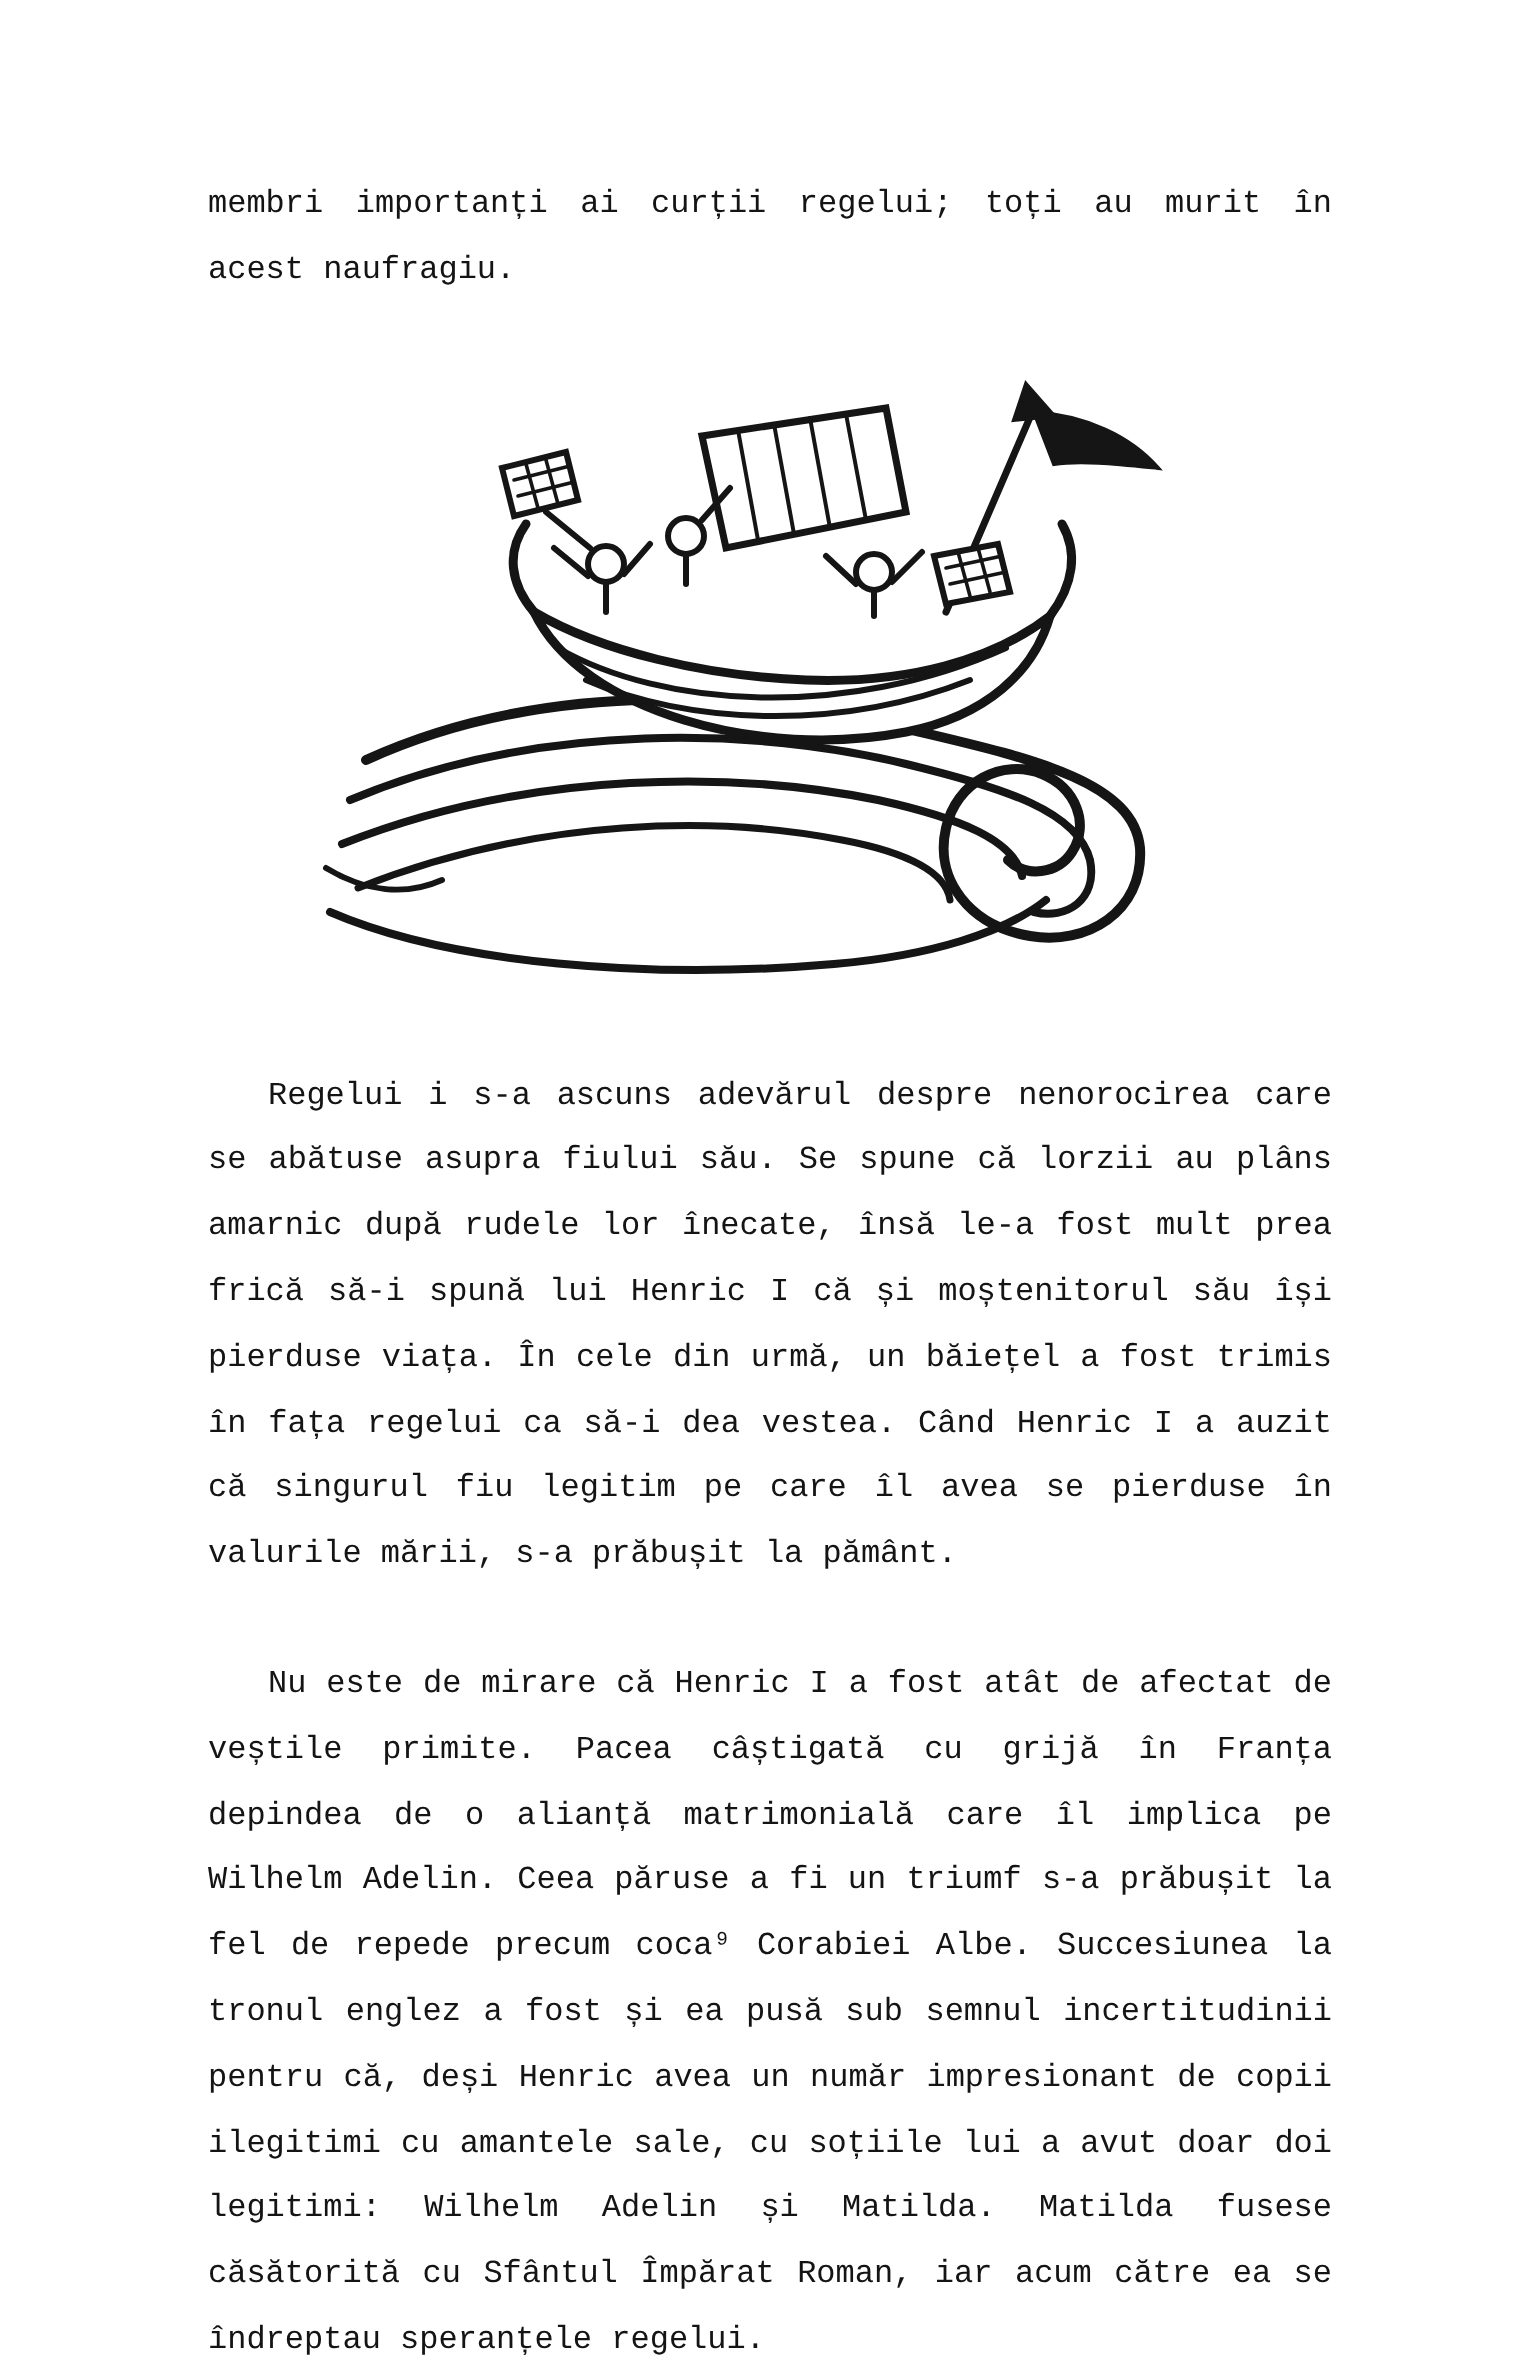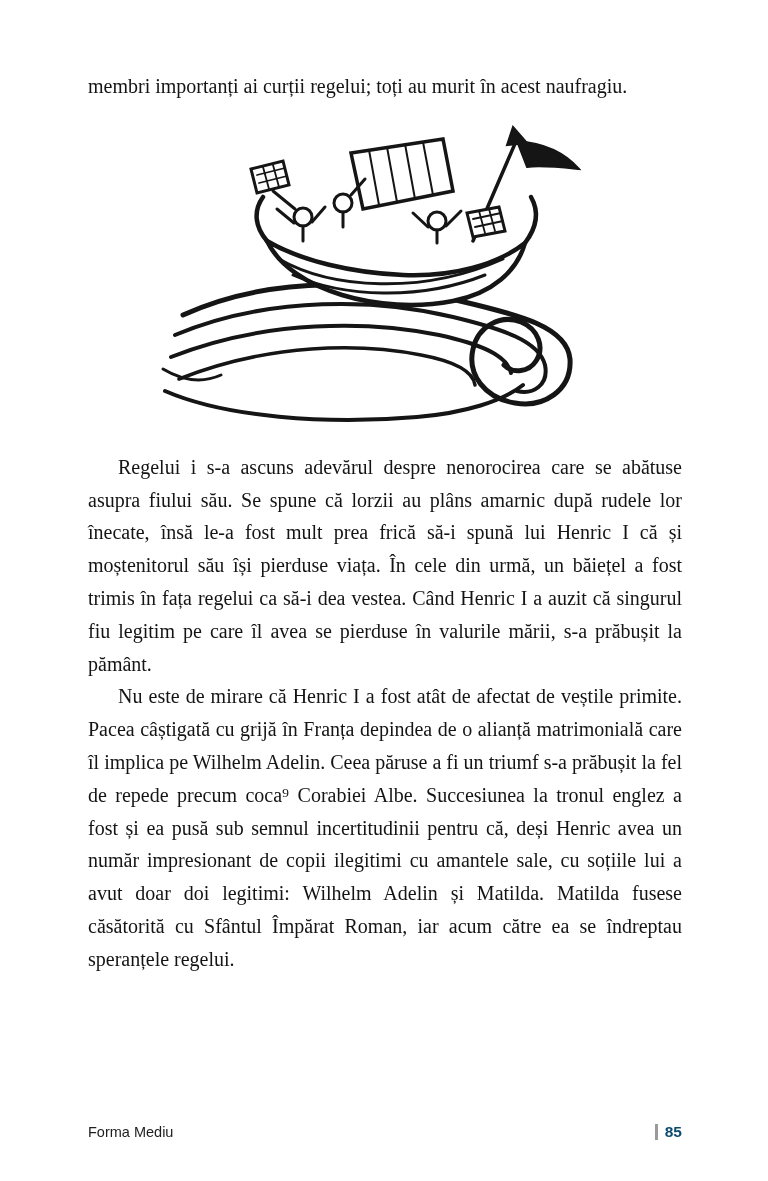--- a/index.html
+++ b/index.html
@@ -10,24 +10,25 @@
     margin: 0 auto;
     background: #ffffff;
     box-sizing: border-box;
     padding: 70px 86px 40px 88px;
     display: flex;
     flex-direction: column;
     font-family: "Liberation Serif", "DejaVu Serif", serif;
     color: #141414;
   }
   p.body-text {
-    margin: 0;
-    font-size: 20px;
+    margin: 16px;
+    font-size: 16px;
     line-height: 32.8px;
     text-align: justify;
+    font-family: Liberation Mono, monospace;
   }
   p.body-text.indent { text-indent: 30px; }
   .illustration {
     width: 460px;
     margin: 20px auto 18px auto;
   }
   .illustration svg { display: block; }
   .spacer { flex: 1 1 auto; }
   .footnote { margin-top: 14px; }
   .footnote-rule {

